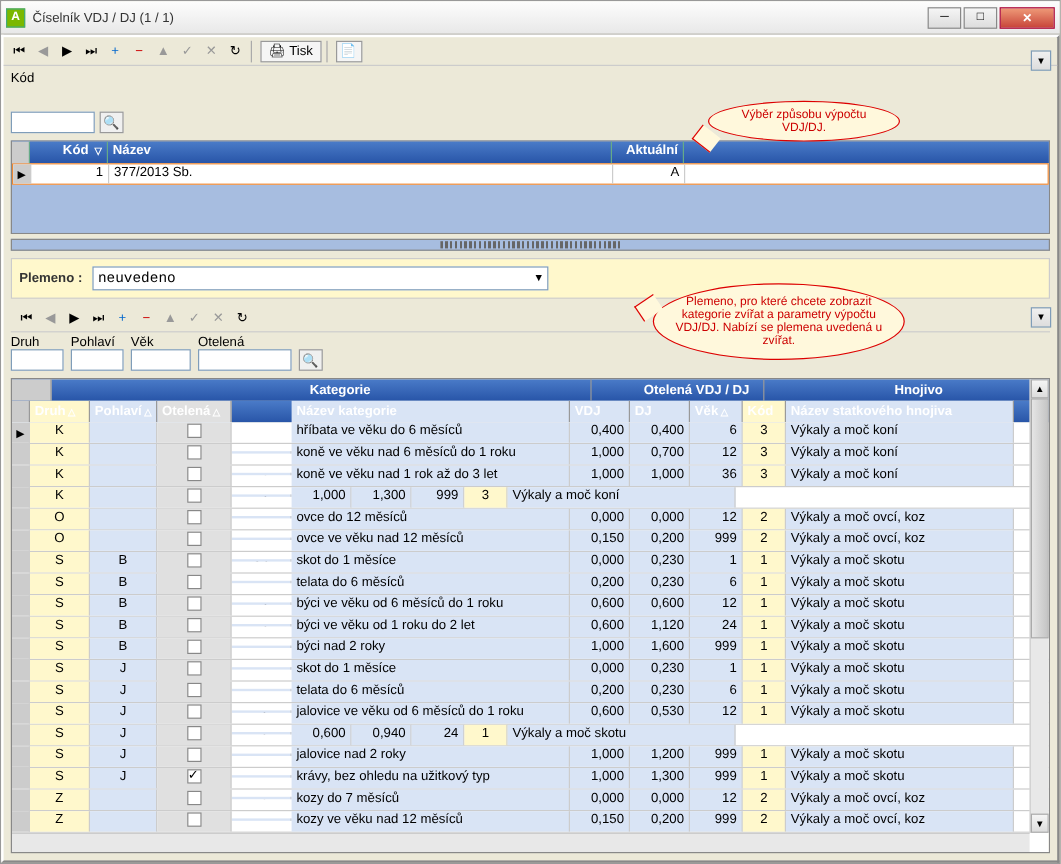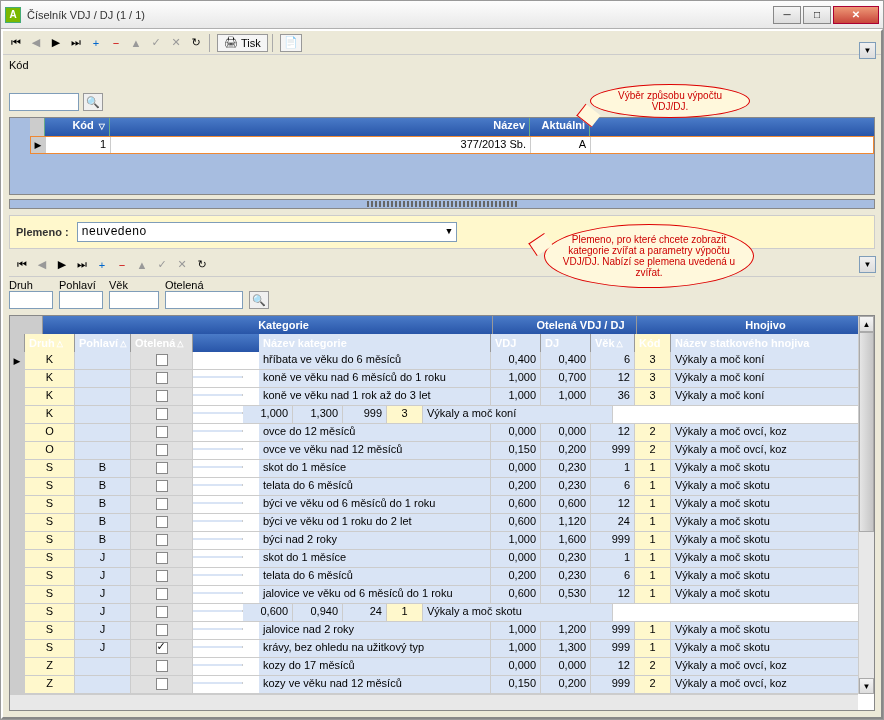--- a/index.html
+++ b/index.html
@@ -23,43 +23,43 @@
 .tb-tisk { padding: 0 6px; width: auto; border: 1px solid #999; background: #f5f5f5; display: flex; align-items: center; gap: 3px; }
 .tb-export { width: 22px; border: 1px solid #999; background: #f5f5f5; }
 
 .kod-row { padding: 4px 6px; display: flex; align-items: flex-end; gap: 6px; }
 .kod-label { font-size: 11px; margin-bottom: 18px; }
 .kod-input { width: 70px; height: 18px; border: 1px solid #7f9db9; background: #fff; font-size: 11px; padding: 0 2px; }
 .src-btn { width: 20px; height: 18px; border: 1px solid #999; background: #f0f0f0; display: flex; align-items: center; justify-content: center; }
 
 .dropdown-arrow { width: 17px; height: 17px; border: 1px solid #7f9db9; background: linear-gradient(#f0f0f0,#ddd); display: flex; align-items: center; justify-content: center; font-size: 8px; }
 
-.top-grid { margin: 2px 6px; border: 1px solid #888; background: #a7bde0; padding-left: 20px; }
+.top-grid { margin: 2px 6px; border: 1px solid #888; background: #a7bde0; }
 .tg-header { display: flex; background: linear-gradient(#4a7bc8, #2855a8); color: #fff; font-weight: bold; height: 18px; }
 .tg-header > div { border-right: 1px solid #6a8; padding: 1px 4px; }
 .tg-hsp { width: 15px; background: #ccc; border-right: 1px solid #999; }
 .tg-body { height: 58px; background: #a7bde0; }
 .tg-row { display: flex; height: 18px; background: #fff; border: 1px solid #e83; }
 .tg-indicator { width: 15px; background: #ccc; border-right: 1px solid #999; display: flex; align-items: center; justify-content: center; color: #000; font-size: 9px; }
 .tg-row > div { border-right: 1px solid #ccc; padding: 1px 4px; }
 .tg-kod { width: 65px; text-align: right; }
-.tg-nazev { width: 420px; text-align: right; }
+.tg-nazev { width: 420px; }
 .tg-akt { width: 60px; text-align: right; }
 
 .callout1 { position: absolute; top: 84px; left: 590px; width: 160px; height: 34px; border: 1px solid #d00; border-radius: 50%; background: #fff8dc; display: flex; align-items: center; justify-content: center; text-align: center; color: #c00; font-size: 10px; padding: 2px 8px; z-index: 10; }
 .callout1::before { content: ""; position: absolute; left: -12px; bottom: -6px; width: 18px; height: 14px; border-left: 1px solid #d00; border-bottom: 1px solid #d00; background: #fff8dc; transform: rotate(38deg); z-index: -1; }
 
 .splitter { height: 10px; background: #a7bde0; margin: 2px 6px; border: 1px solid #888; display: flex; align-items: center; justify-content: center; }
 .splitter-grip { width: 150px; height: 6px; background: repeating-linear-gradient(90deg, #666 0 2px, #a7bde0 2px 4px); }
 
 .plemeno-bar { margin: 4px 6px; padding: 6px; background: #fff8cc; border: 1px solid #ccc; display: flex; align-items: center; gap: 8px; position: relative; }
 .plemeno-label { font-weight: bold; color: #333; }
 .plemeno-select { width: 380px; height: 20px; border: 1px solid #7f9db9; background: #fff; font-family: "Courier New", monospace; font-size: 12px; padding: 0 4px; display: flex; align-items: center; justify-content: space-between; }
 
-.callout2 { position: absolute; top: 224px; left: 544px; width: 210px; height: 64px; border: 1px solid #d00; border-radius: 50%; background: #fff8dc; display: flex; align-items: center; justify-content: center; text-align: center; color: #c00; font-size: 10px; padding: 4px 16px; z-index: 10; }
+.callout2 { position: absolute; top: 236px; left: 544px; width: 210px; height: 64px; border: 1px solid #d00; border-radius: 50%; background: #fff8dc; display: flex; align-items: center; justify-content: center; text-align: center; color: #c00; font-size: 10px; padding: 4px 16px; z-index: 10; }
 .callout2::before { content: ""; position: absolute; left: -14px; top: 12px; width: 18px; height: 14px; border-left: 1px solid #d00; border-top: 1px solid #d00; background: #fff8dc; transform: rotate(-34deg); z-index: -1; }
 
 .toolbar2 { margin: 0 6px; }
 .filter-row { margin: 2px 6px; display: flex; gap: 6px; align-items: flex-end; }
 .filter-field { display: flex; flex-direction: column; }
 .filter-field label { font-size: 11px; }
 .filter-field input { height: 18px; border: 1px solid #7f9db9; background: #fff; font-size: 11px; padding: 0 2px; }
 .ff-druh { width: 44px; }
 .ff-pohl { width: 44px; }
 .ff-vek { width: 50px; }
@@ -71,21 +71,21 @@
 .bg-header { display: flex; background: linear-gradient(#4a7bc8, #2855a8); color: #fff; height: 18px; font-weight: bold; }
 .bg-header > div { border-right: 1px solid #999; padding: 1px 4px; display: flex; align-items: center; }
 .bg-body { flex: 1; overflow: hidden; background: #fff; }
 .bg-row { display: flex; height: 18px; border-bottom: 1px solid #ccc; }
 .bg-row > div { border-right: 1px solid #ccc; padding: 1px 4px; overflow: hidden; white-space: nowrap; }
 .col-ind { width: 15px; background: #ccc; flex-shrink: 0; display:flex; align-items:center; justify-content:center; font-size:9px; }
 .col-druh { width: 50px; background: #fff8cc; text-align: center; }
 .col-pohl { width: 56px; background: #d9e4f5; text-align: center; }
 .col-otel { width: 62px; background: #e0e0e0; text-align: center; }
 .col-kateg { width: 50px; background: #d9e4f5; text-align: center; margin-top: 24px; }
-.col-nazev { width: 232px; background: #d9e4f5; margin-left: 16px; }
+.col-nazev { width: 232px; background: #d9e4f5; }
 .col-vdj { width: 50px; background: #d9e4f5; text-align: right; }
 .col-dj { width: 50px; background: #d9e4f5; text-align: right; }
 .col-vek2 { width: 44px; background: #d9e4f5; text-align: right; }
 .col-hkod { width: 36px; background: #fff8cc; text-align: center; }
 .col-hnaz { width: 190px; background: #d9e4f5; }
 .scrollbar-v { width: 16px; background: #e8e8e8; border-left: 1px solid #ccc; position: absolute; right: 0; top: 0; bottom: 16px; display: flex; flex-direction: column; }
 .scrollbar-v .sb-btn { height: 16px; background: linear-gradient(#f5f5f5,#ddd); border: 1px solid #aaa; display: flex; align-items: center; justify-content: center; font-size: 8px; }
 .scrollbar-v .sb-thumb { flex: 0 0 200px; background: linear-gradient(90deg,#e5e5e5,#c5c5c5); border: 1px solid #aaa; margin-top: 0; }
 .scrollbar-v .sb-track { flex: 1; }
 .scrollbar-h { height: 16px; background: #e8e8e8; border-top: 1px solid #ccc; position: absolute; left: 0; right: 16px; bottom: 0; }
@@ -460,21 +460,21 @@
             <div class="col-vek2">999</div>
             <div class="col-hkod">1</div>
             <div class="col-hnaz">Výkaly a moč skotu</div>
           </div>
           <div class="bg-row">
             <div class="col-ind"></div>
             <div class="col-druh">Z</div>
             <div class="col-pohl"></div>
             <div class="col-otel"><span class="cb"></span></div>
             <div class="col-kateg">Z1</div>
-            <div class="col-nazev">kozy do 17 měsíců</div>
+            <div class="col-nazev">kozy do 7 měsíců</div>
             <div class="col-vdj">0,000</div>
             <div class="col-dj">0,000</div>
             <div class="col-vek2">12</div>
             <div class="col-hkod">2</div>
             <div class="col-hnaz">Výkaly a moč ovcí, koz</div>
           </div>
           <div class="bg-row">
             <div class="col-ind"></div>
             <div class="col-druh">Z</div>
             <div class="col-pohl"></div>

